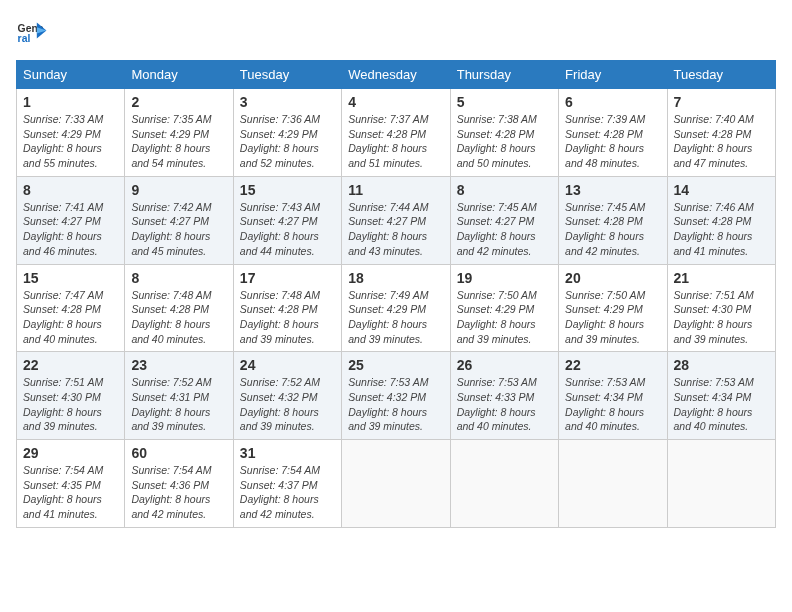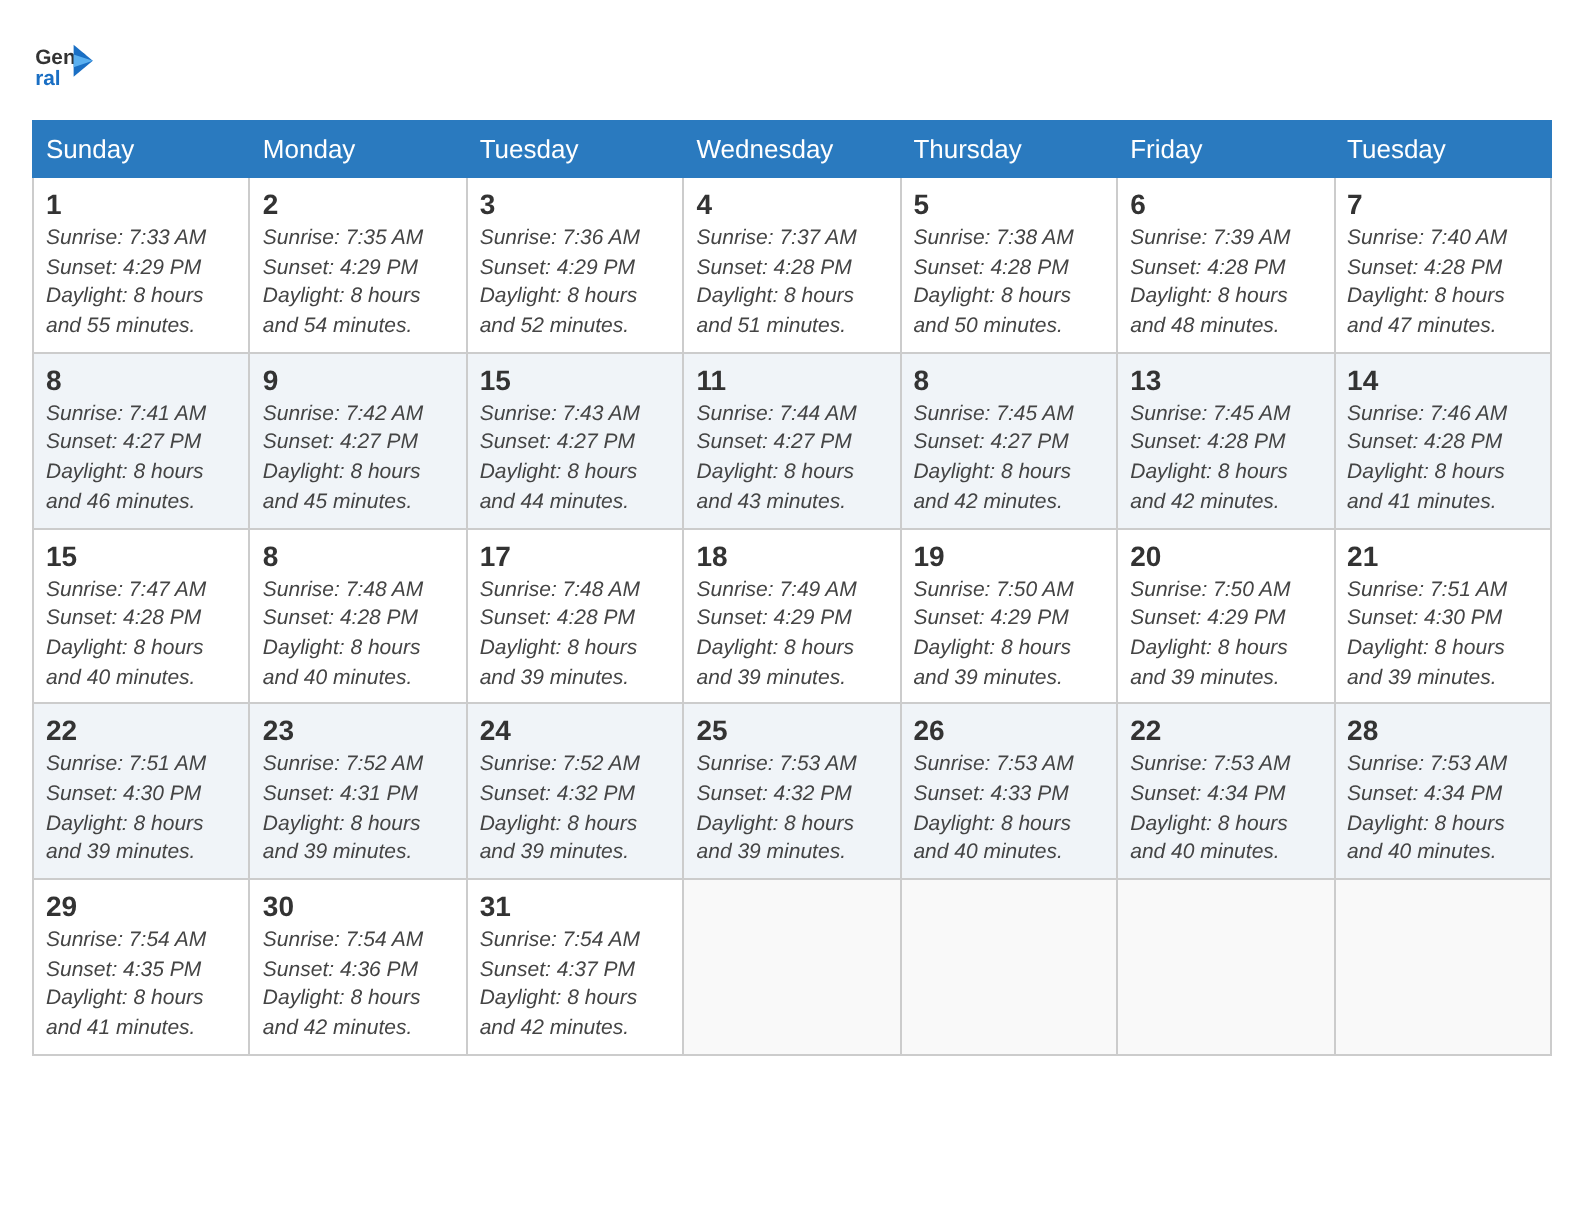--- a/index.html
+++ b/index.html
@@ -298,21 +298,21 @@
       </td>
       </tr>
       <tr>
         <td>
         <span class="day-number">29</span>
         <div class="day-info">
           Sunrise: 7:54 AM<br>Sunset: 4:35 PM<br>Daylight: 8 hours and 41 minutes.
         </div>
       </td>
         <td>
-        <span class="day-number">30</span>
+        <span class="day-number">60</span>
         <div class="day-info">
           Sunrise: 7:54 AM<br>Sunset: 4:36 PM<br>Daylight: 8 hours and 42 minutes.
         </div>
       </td>
         <td>
         <span class="day-number">31</span>
         <div class="day-info">
           Sunrise: 7:54 AM<br>Sunset: 4:37 PM<br>Daylight: 8 hours and 42 minutes.
         </div>
       </td>

